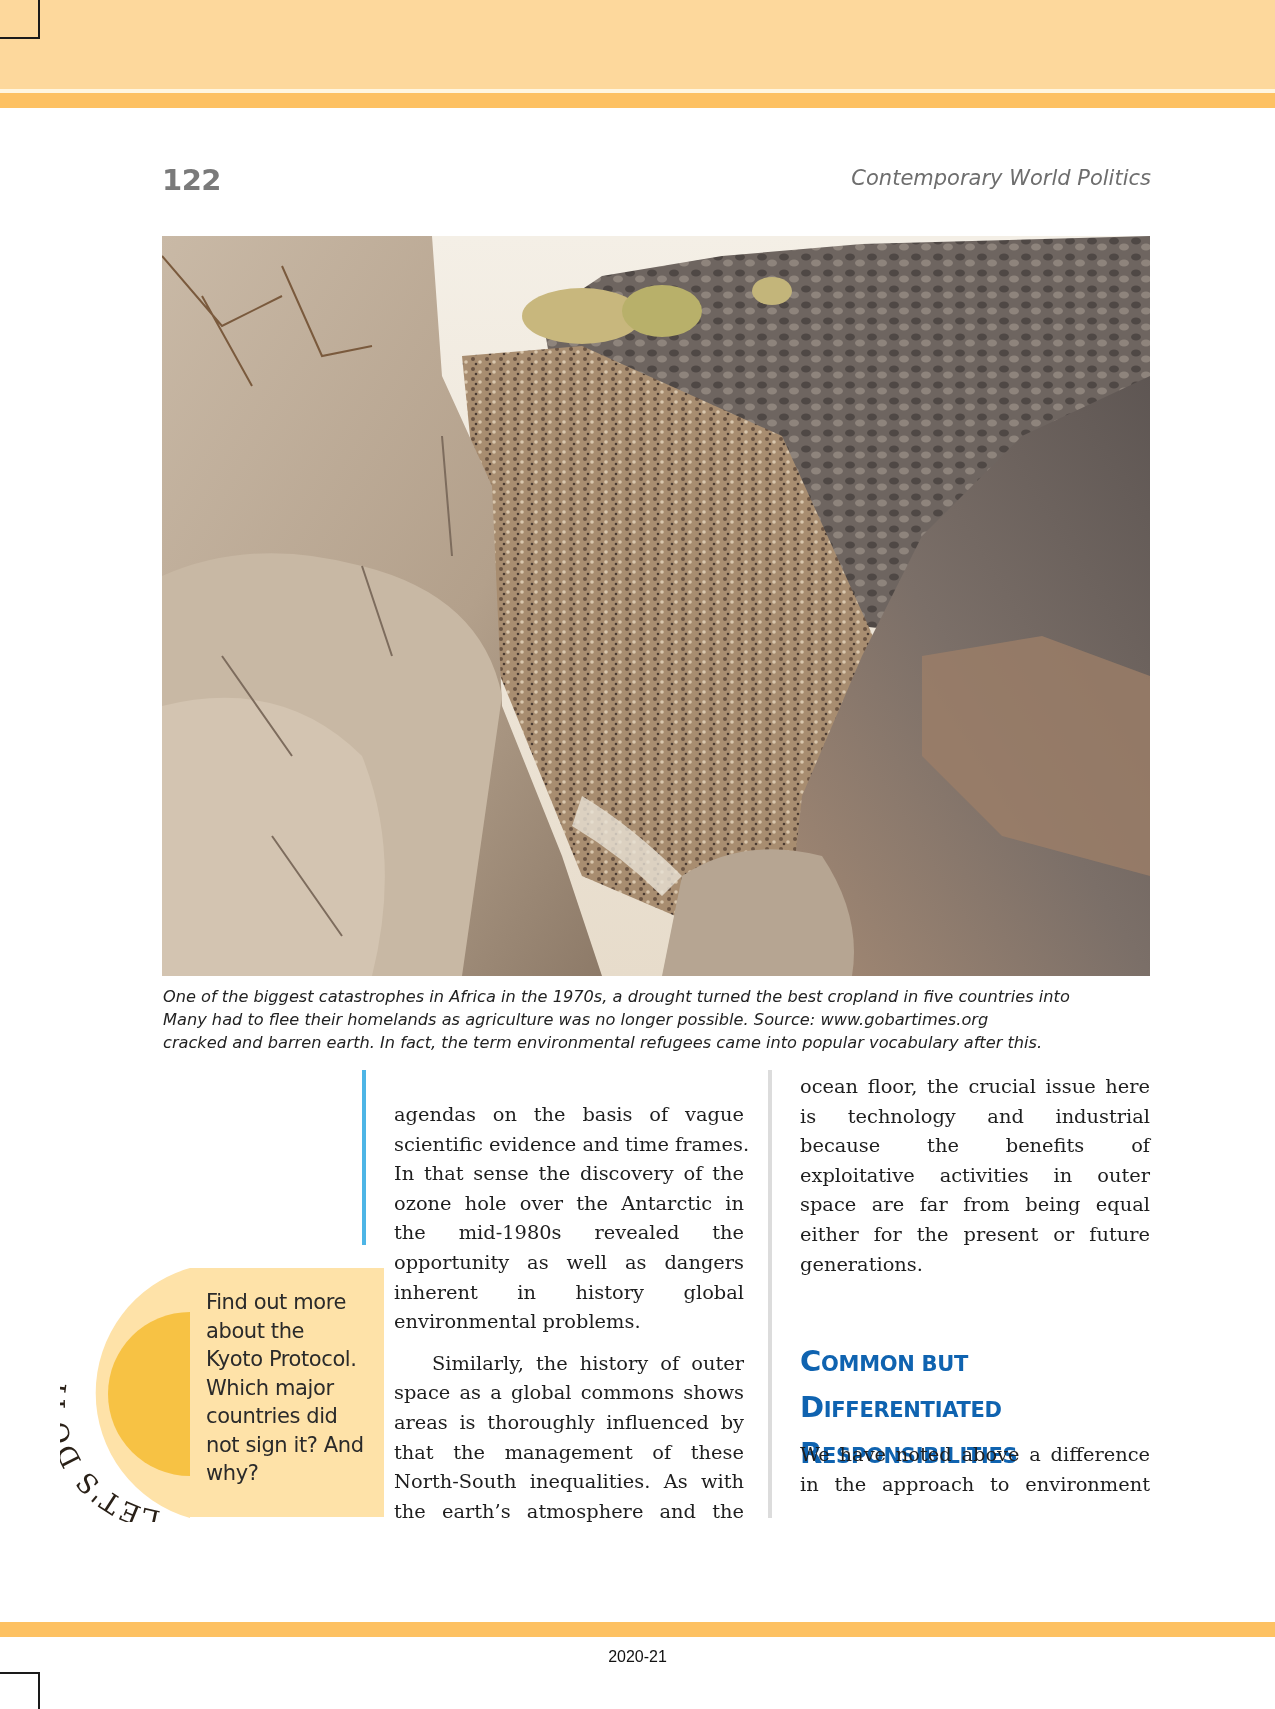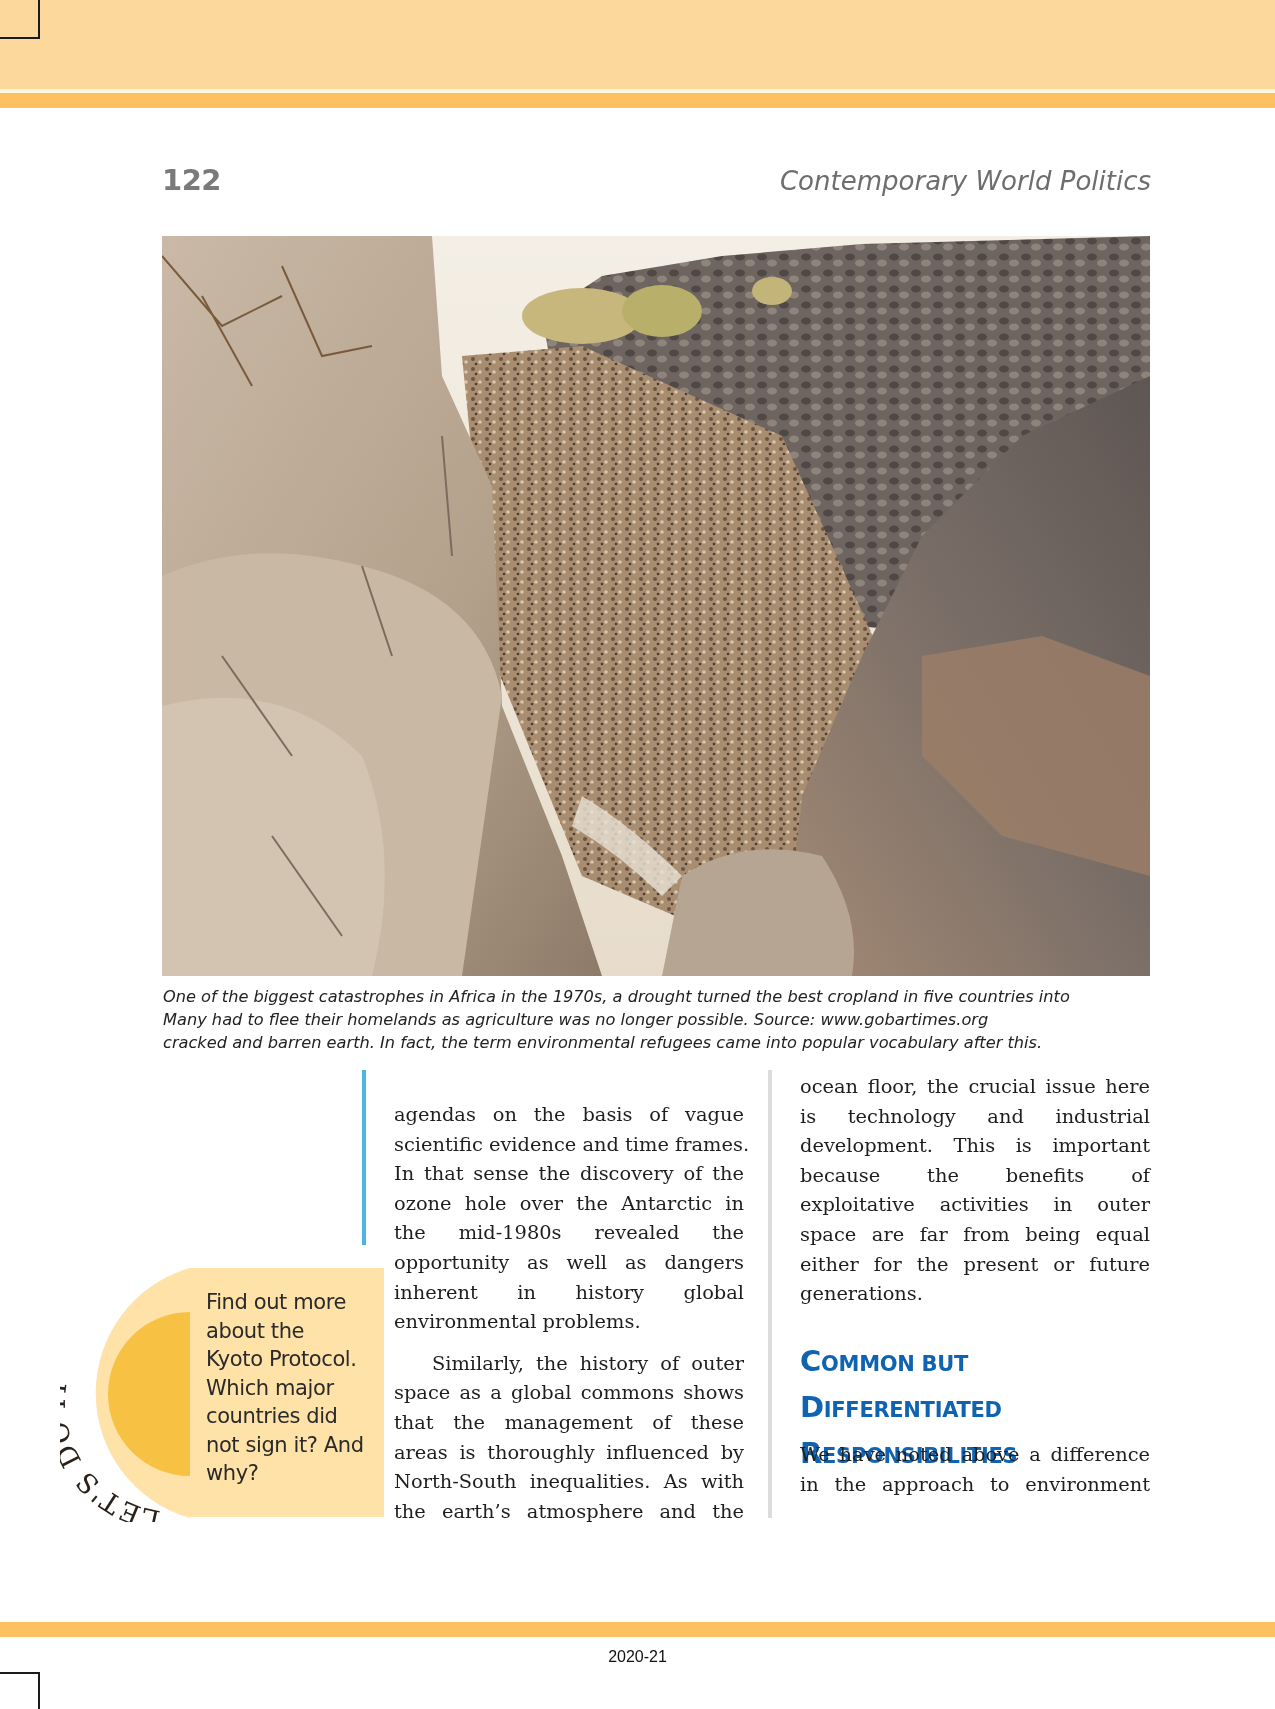--- a/index.html
+++ b/index.html
@@ -14,21 +14,21 @@
     .ftr-strip { left: 0; top: 1622px; width: 1275px; height: 15px; background: #fdc162; }
     .crop-v { width: 2px; background: #1a1a1a; }
     .crop-h { height: 2px; background: #1a1a1a; }
 
     .page-num {
       left: 162px; top: 163px; font-family: "DejaVu Sans", sans-serif;
       font-weight: bold; font-size: 29px; color: #7a7a7a; letter-spacing: -0.5px;
     }
     .book-title {
       right: 124px; top: 166px; font-family: "DejaVu Sans", sans-serif;
-      font-style: italic; font-size: 26px; color: #6e6e6e; font-weight: 300;
+      font-style: italic; font-size: 21px; color: #6e6e6e; font-weight: 300;
     }
 
     .photo {
       left: 162px; top: 236px; width: 988px; height: 740px; overflow: hidden;
       background: #b9a58e;
     }
     .photo svg { display: block; }
 
     .caption {
       left: 163px; top: 985px; width: 990px;
@@ -179,32 +179,31 @@
     <span class="line">In that sense the discovery of the</span>
     <span class="line">ozone hole over the Antarctic in</span>
     <span class="line">the mid-1980s revealed the</span>
     <span class="line">opportunity as well as dangers</span>
     <span class="line">inherent in history global</span>
     <span class="line last">environmental problems.</span>
   </p>
   <p style="margin-top:12px;">
     <span class="line" style="padding-left:38px;">Similarly, the history of outer</span>
     <span class="line">space as a global commons shows</span>
+    <span class="line">areas is thoroughly influenced by</span>
     <span class="line">that the management of these</span>
-    <span class="line">areas is thoroughly influenced by</span>
     <span class="line">North-South inequalities. As with</span>
     <span class="line">the earth’s atmosphere and the</span>
   </p>
 </div>
 
 <div class="abs col col-right">
   <p>
     <span class="line">ocean floor, the crucial issue here</span>
     <span class="line">is technology and industrial</span>
-    <span class="line">development. This is important</span>
     <span class="line">because the benefits of</span>
     <span class="line">exploitative activities in outer</span>
     <span class="line">space are far from being equal</span>
     <span class="line">either for the present or future</span>
     <span class="line last">generations.</span>
   </p>
 </div>
 
 <div class="abs heading">
   <div>

